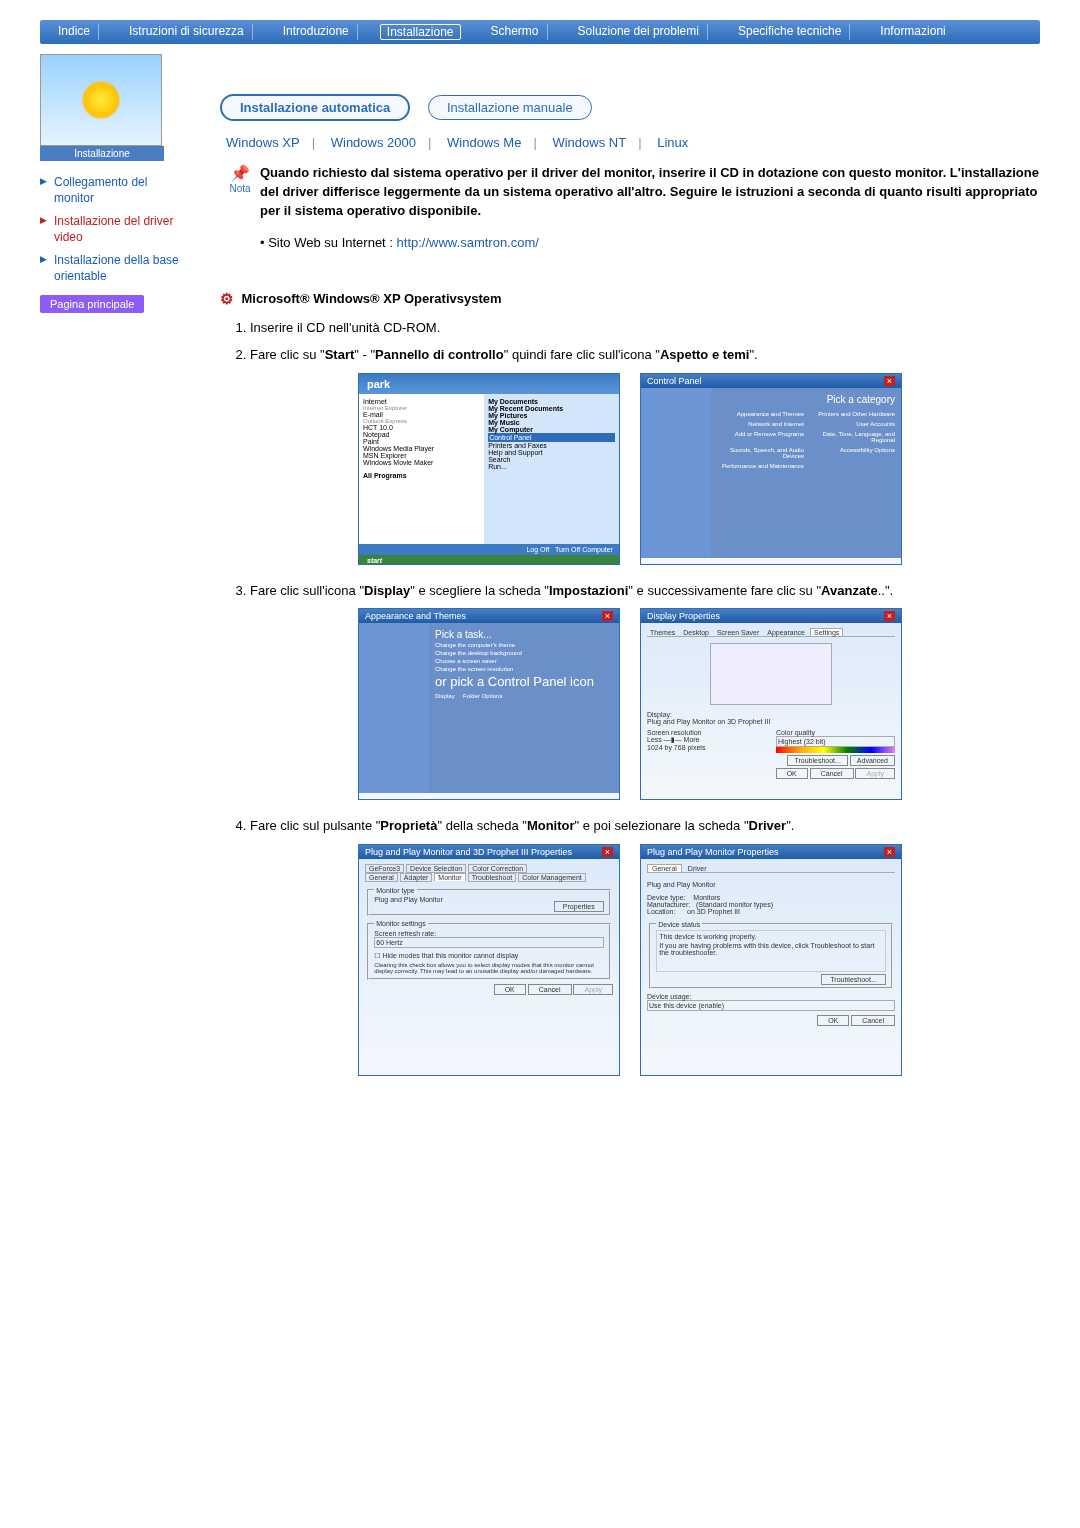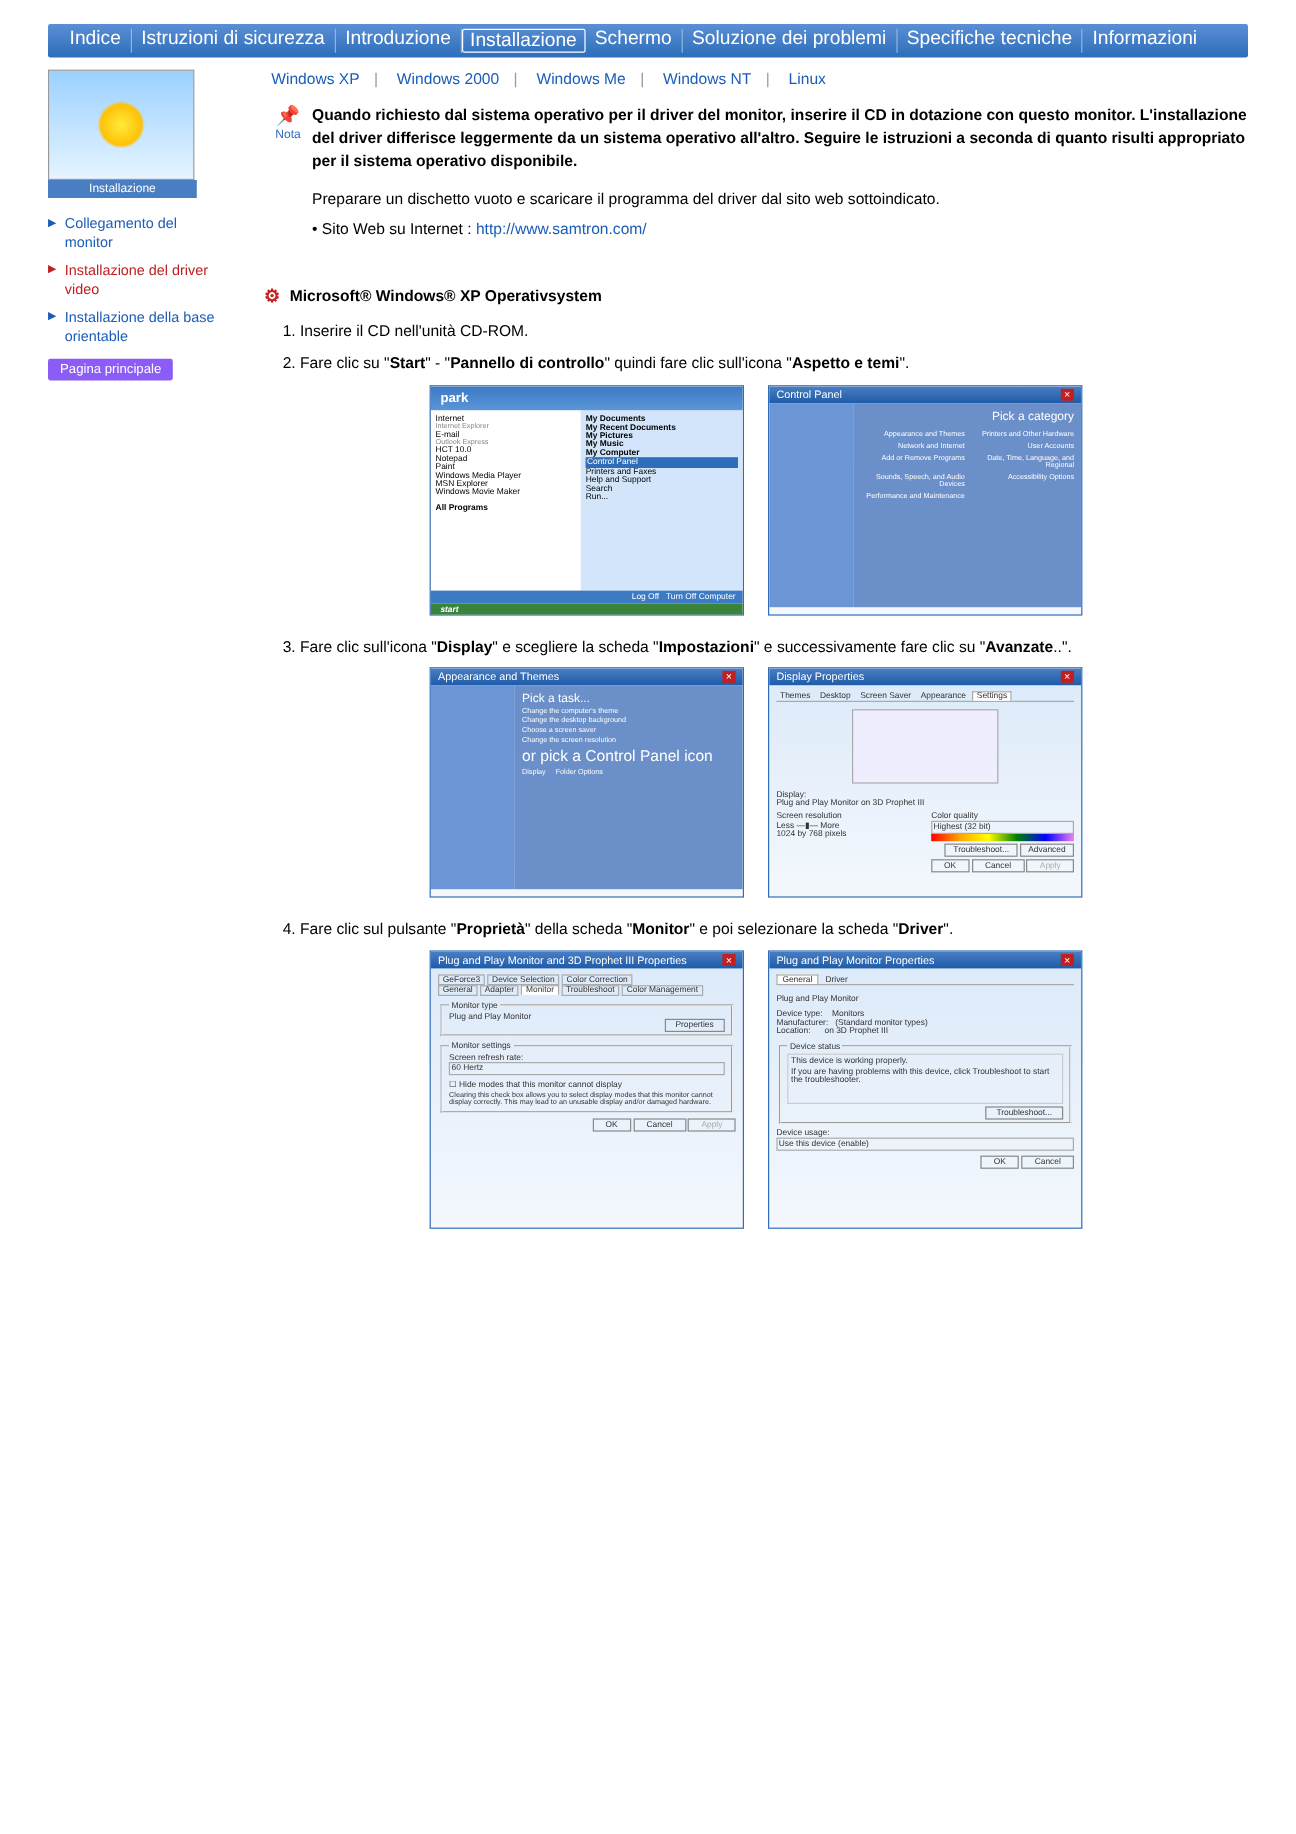--- a/index.html
+++ b/index.html
@@ -12,23 +12,24 @@
 }
 .page {
   width: 1000px;
   margin: 0 auto;
   padding: 20px 40px;
 }
 .topnav {
   background: linear-gradient(#5a8fd6, #2d6db9);
   color: #fff;
   display: flex;
-  font-size: 16px;
+  font-size: 12px;
   padding: 4px 10px;
   border-radius: 2px;
+  gap: 22px;
 }
 .topnav span {
   padding: 0 8px;
   border-right: 1px solid #8fb5e0;
   cursor: pointer;
 }
 .topnav span:last-child {
   border-right: none;
 }
 .topnav .active {
@@ -229,38 +230,41 @@
       <div class="inst-label">Installazione</div>
       <div class="side-links">
         <div class="item blue">Collegamento del monitor</div>
         <div class="item red">Installazione del driver video</div>
         <div class="item blue">Installazione della base orientable</div>
       </div>
       <div class="main-page-btn">Pagina principale</div>
     </div>
 
     <div class="right-col">
+      <div class="pill-row">
+        <span class="pill active">Installazione automatica</span>
+        <span class="pill">Installazione manuale</span>
+      </div>
 
       <div class="os-links">
         <span>Windows XP</span><span class="sep">|</span>
         <span>Windows 2000</span><span class="sep">|</span>
         <span>Windows Me</span><span class="sep">|</span>
         <span>Windows NT</span><span class="sep">|</span>
         <span>Linux</span>
       </div>
 
       <div class="nota-block">
         <div class="nota-icon">
           <div class="pin">📌</div>
           <div>Nota</div>
         </div>
         <div class="nota-text">Quando richiesto dal sistema operativo per il driver del monitor, inserire il CD in dotazione con questo monitor. L'installazione del driver differisce leggermente da un sistema operativo all'altro. Seguire le istruzioni a seconda di quanto risulti appropriato per il sistema operativo disponibile.</div>
       </div>
 
-      <div class="para">Preparare un dischetto vuoto e scaricare il programma del driver dal sito web sottoindicato.</div>
       <div class="para" style="margin-top:4px;">
         • <span>Sito Web su Internet :</span>
         <a class="link">http://www.samtron.com/</a>
       </div>
 
       <div class="section-header">
         <span class="gear">⚙</span>
         <span>Microsoft® Windows® XP Operativsystem</span>
       </div>
 

